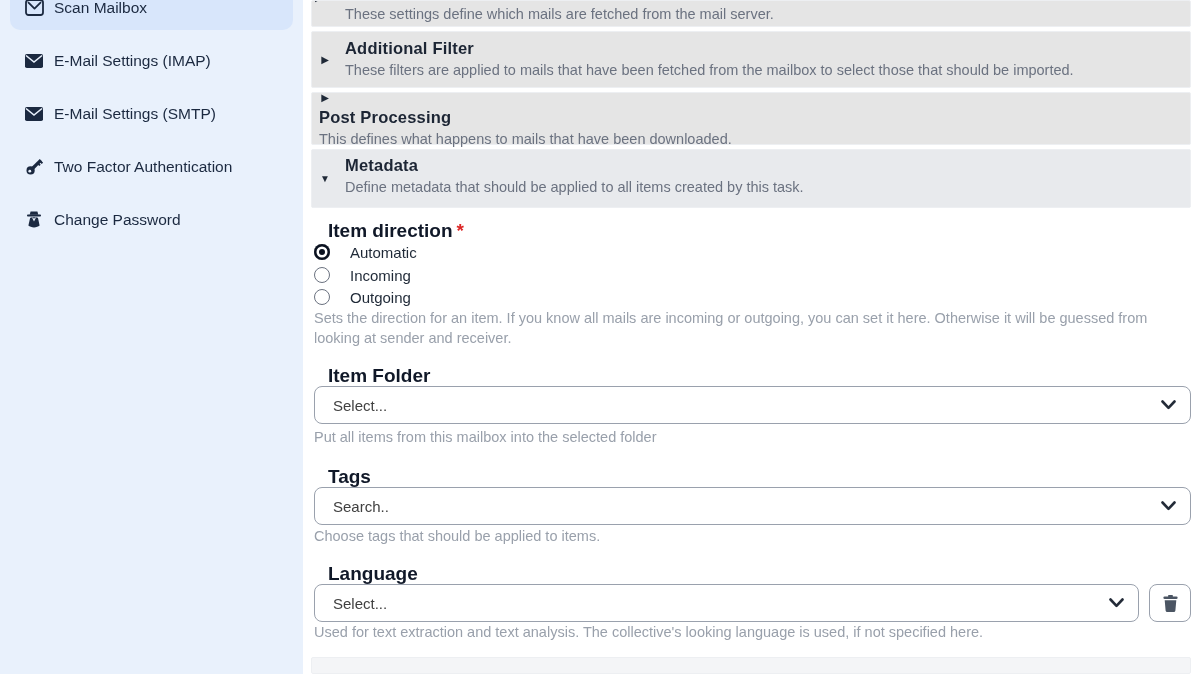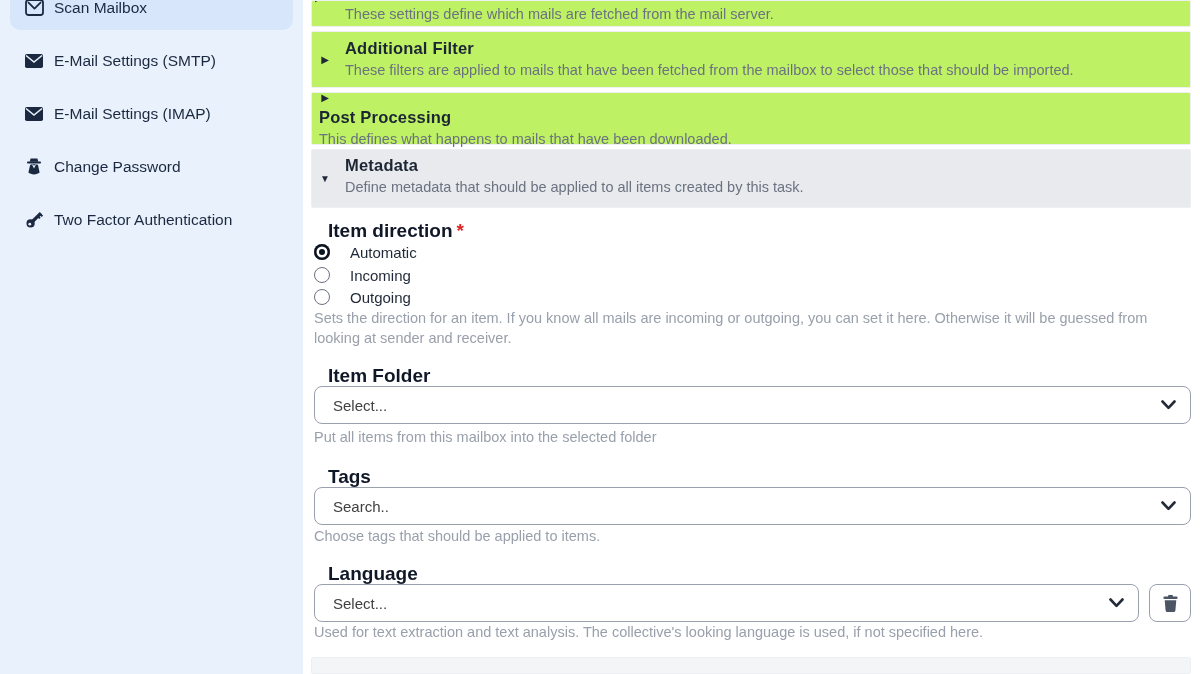--- a/index.html
+++ b/index.html
@@ -20,21 +20,21 @@
     color:#1b2940; font-size:15.5px; cursor:pointer;
   }
   .side-item.active { margin-top:-22px; background:#d8e6fb; }
   .sicon { width:20px; display:flex; justify-content:center; align-items:center; color:#1b2940; flex:none; }
 
   
   .content { position:absolute; left:311px; top:0; width:880px; height:674px; }
 
   .acc {
     position:absolute; left:0; width:880px; display:flex;
-    background:#bef264; border:1px solid #edeff2; border-radius:2px; cursor:pointer;
+    background:#e5e5e5; border:1px solid #edeff2; border-radius:2px; cursor:pointer;
   }
   .acc.active { background:#e8eaed; }
   .caret-col { width:26px; flex:none; display:flex; align-items:center; justify-content:center; position:relative; }
   .caret { font-size:10px; color:#1f2937; line-height:10px; }
   .caret-right::before { content:"\25B6"; }
   .caret-down::before  { content:"\25BC"; }
   .acc-text { margin-left:7px; flex:1; min-width:0; }
   .acc-title { font-weight:bold; font-size:16.5px; color:#1c2534; line-height:21px; letter-spacing:0.2px; }
   .acc-desc  { font-size:14.5px; color:#6b7280; line-height:20px; margin-top:1px; }
 
@@ -95,56 +95,56 @@
       <span>Scan Mailbox</span>
     </div>
 
     <div class="side-item">
       <span class="sicon">
         <svg width="18" height="14" viewBox="0 0 18 14">
           <rect x="0" y="0" width="18" height="14" rx="1.8" fill="currentColor"></rect>
           <path d="M1 1.5 L9 8 L17 1.5" stroke="#e9f1fc" stroke-width="1.6" fill="none"></path>
         </svg>
       </span>
-      <span>E-Mail Settings (SMTP)</span>
+      <span>E-Mail Settings (IMAP)</span>
     </div>
 
     <div class="side-item">
       <span class="sicon">
         <svg width="18" height="14" viewBox="0 0 18 14">
           <rect x="0" y="0" width="18" height="14" rx="1.8" fill="currentColor"></rect>
           <path d="M1 1.5 L9 8 L17 1.5" stroke="#e9f1fc" stroke-width="1.6" fill="none"></path>
         </svg>
       </span>
-      <span>E-Mail Settings (IMAP)</span>
-    </div>
-
-    <div class="side-item">
-      <span class="sicon">
-        <svg width="16" height="17" viewBox="0 0 16 17">
-          <path d="M4.6 0.4 h6.8 l0.9 3.4 h-8.6 z" fill="currentColor"></path>
-          <rect x="1" y="3.6" width="14" height="1.9" rx="0.9" fill="currentColor"></rect>
-          <path d="M8 6.1 c-2.3 0 -3.9 0.9 -3.9 0.9 L2.4 14.6 c2.3 2.4 8.9 2.4 11.2 0 L12 7 c0 0 -1.7 -0.9 -4 -0.9 z" fill="currentColor"></path>
-          <path d="M6.6 6.4 L8 9.2 L9.4 6.4" stroke="#e9f1fc" stroke-width="1.1" fill="none"></path>
-        </svg>
-      </span>
-      <span>Change Password</span>
+      <span>E-Mail Settings (SMTP)</span>
     </div>
 
     <div class="side-item">
       <span class="sicon">
         <svg width="17" height="17" viewBox="0 0 17 17">
           <path d="M7 10 L14.9 2.1" stroke="currentColor" stroke-width="3.2"></path>
           <path d="M14.4 3.4 L16.4 5.4" stroke="currentColor" stroke-width="2"></path>
           <path d="M12.2 5.6 L14 7.4" stroke="currentColor" stroke-width="2"></path>
           <circle cx="4.6" cy="12.4" r="4.1" fill="currentColor"></circle>
           <circle cx="3.8" cy="13.2" r="1.4" fill="#e9f1fc"></circle>
         </svg>
       </span>
       <span>Two Factor Authentication</span>
+    </div>
+
+    <div class="side-item">
+      <span class="sicon">
+        <svg width="16" height="17" viewBox="0 0 16 17">
+          <path d="M4.6 0.4 h6.8 l0.9 3.4 h-8.6 z" fill="currentColor"></path>
+          <rect x="1" y="3.6" width="14" height="1.9" rx="0.9" fill="currentColor"></rect>
+          <path d="M8 6.1 c-2.3 0 -3.9 0.9 -3.9 0.9 L2.4 14.6 c2.3 2.4 8.9 2.4 11.2 0 L12 7 c0 0 -1.7 -0.9 -4 -0.9 z" fill="currentColor"></path>
+          <path d="M6.6 6.4 L8 9.2 L9.4 6.4" stroke="#e9f1fc" stroke-width="1.1" fill="none"></path>
+        </svg>
+      </span>
+      <span>Change Password</span>
     </div>
 
   </aside>
 
   <main class="content">
 
     <section class="acc acc-1">
       <div class="caret-col">
         <span class="caret caret-right"></span>
       </div>

